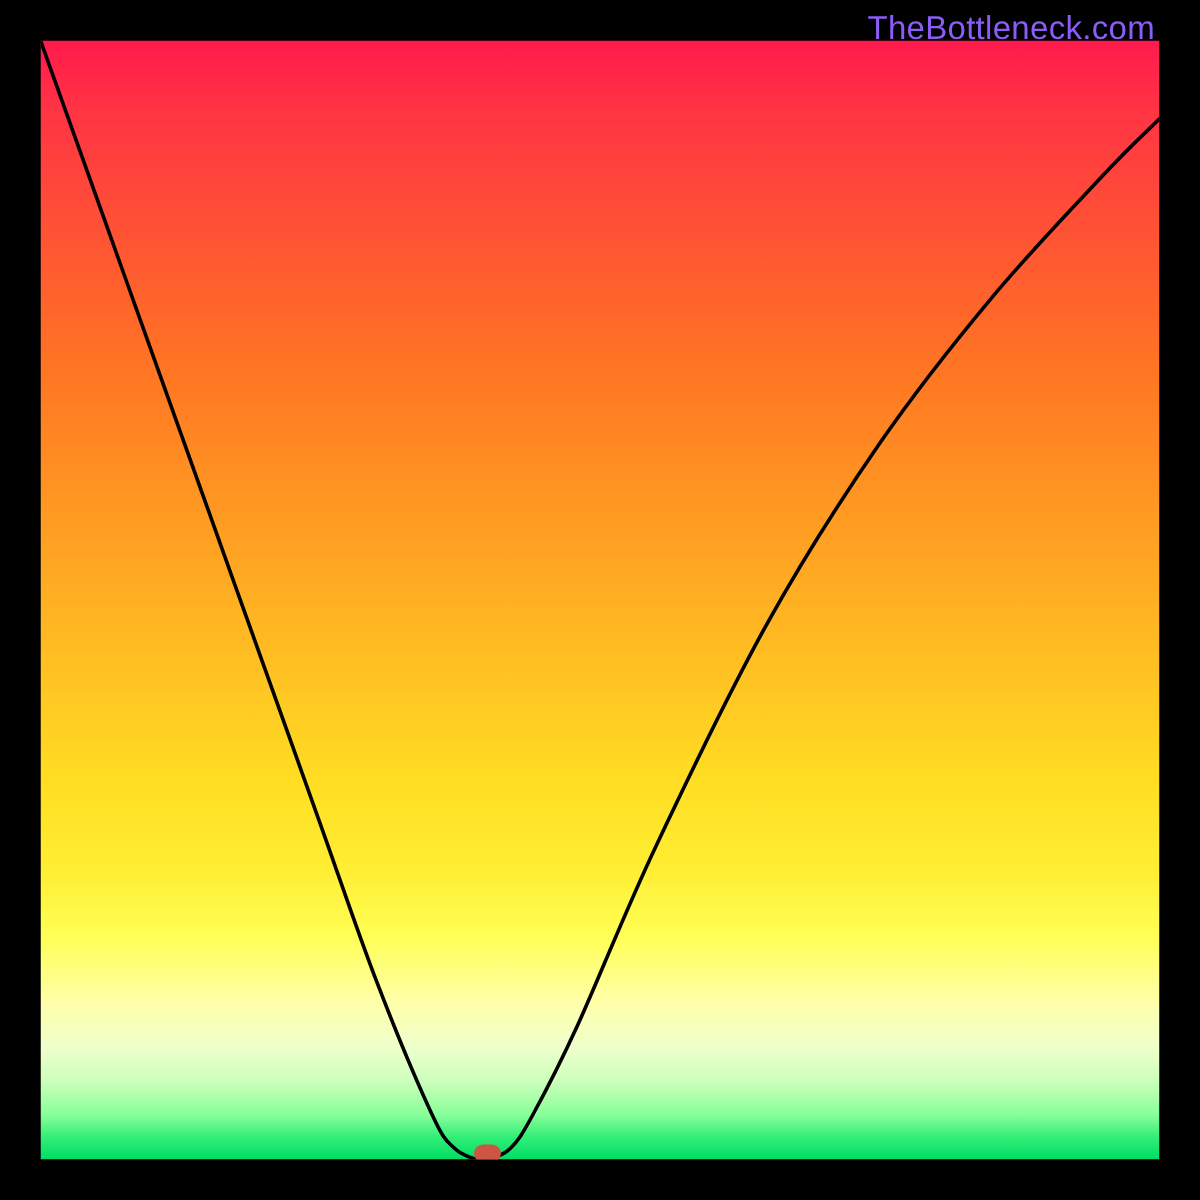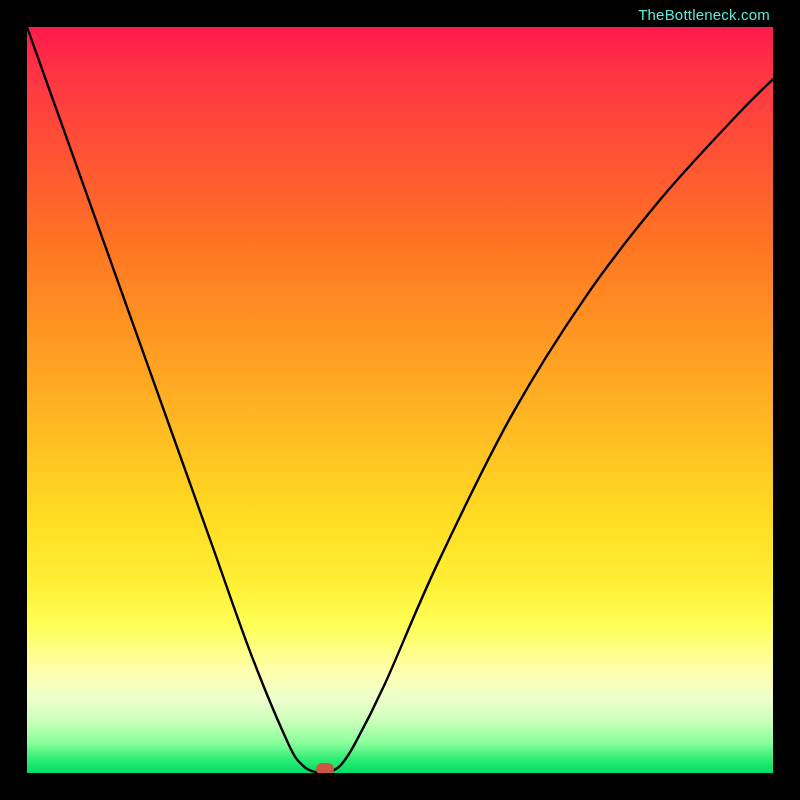--- a/index.html
+++ b/index.html
@@ -37,22 +37,22 @@
       #ccffbb 93%,
       #88ff99 96%,
       #33ee77 98%,
       #00dd66 100%
     );
   }
   .watermark {
     position: absolute;
     top: 6px;
     right: 30px;
-    color: #5eead4;
-    font-size: 15px;
+    color: #8b5cf6;
+    font-size: 22px;
     font-weight: 500;
     letter-spacing: 0.2px;
   }
   svg.curve {
     position: absolute;
     inset: 0;
   }
   .marker {
     position: absolute;
     width: 18px;

